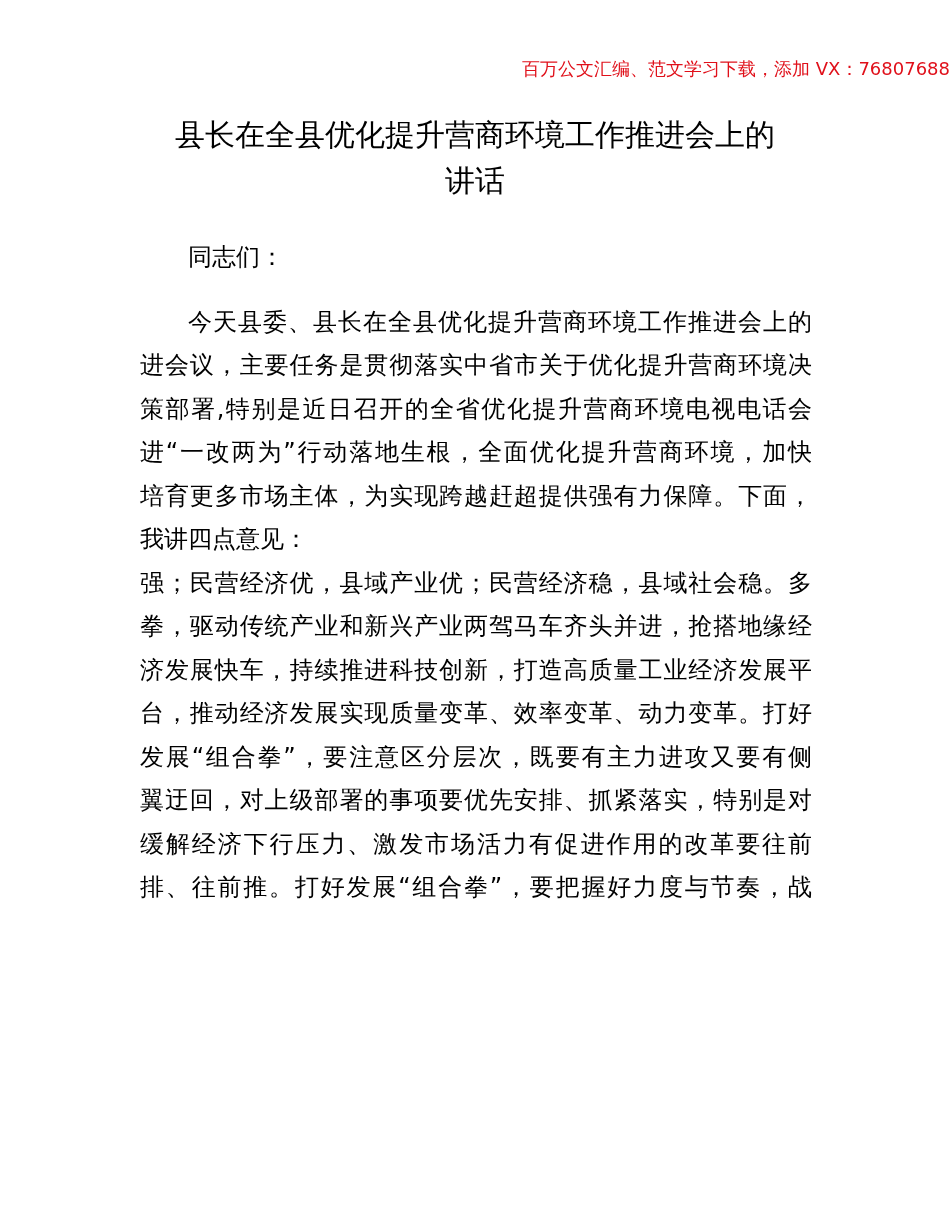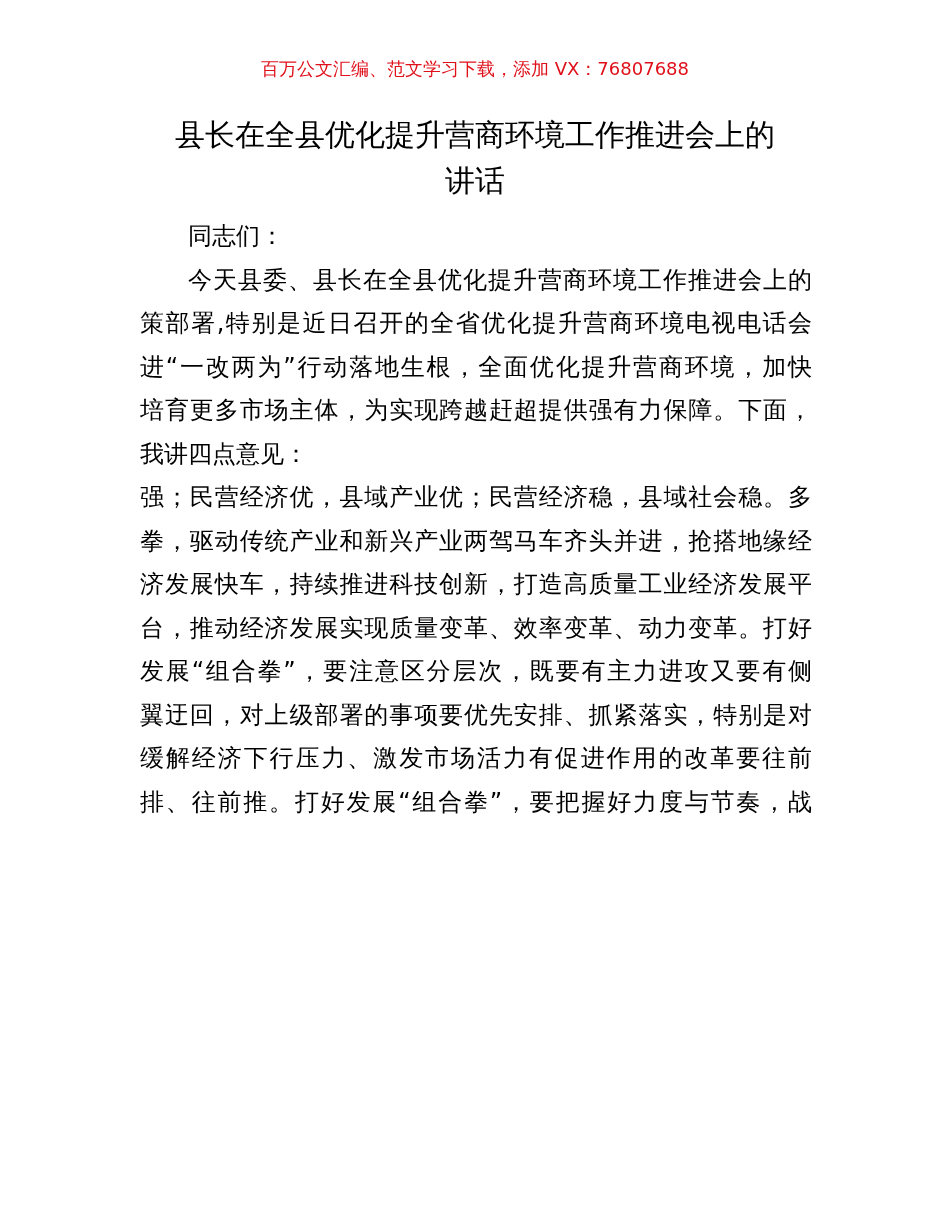--- a/index.html
+++ b/index.html
@@ -13,21 +13,21 @@
       position: relative;
       overflow: hidden;
       font-family: "DejaVu Sans", "Liberation Sans", sans-serif;
       color: #000000;
     }
     .header-banner {
       position: absolute;
       top: 56px;
       left: 0;
       width: 950px;
-      text-align: center;
+      text-align: right;
       font-size: 18px;
       line-height: 26px;
       color: #e0101a;
       white-space: nowrap;
     }
     .doc-title {
       position: absolute;
       top: 112px;
       left: 0;
       width: 950px;
@@ -51,37 +51,39 @@
       white-space: nowrap;
       text-align: justify;
       text-align-last: justify;
       height: 43.5px;
     }
     .body-text .line.last {
       text-align-last: left;
     }
     .body-text .line.indent {
       padding-left: 48px;
+      margin-top: 21px;
     }
   </style>
 </head>
 <body>
 
 <div class="header-banner">百万公文汇编、范文学习下载，添加 VX：76807688</div>
 
 <h1 class="doc-title" style="margin:0;font-weight:normal;">
   <span class="line">县长在全县优化提升营商环境工作推进会上的</span>
   <span class="line">讲话</span>
 </h1>
 
 <div class="body-text">
   <span class="line indent last">同志们：</span>
 
   <div>
     <span class="line indent">今天县委、县长在全县优化提升营商环境工作推进会上的</span>
+    <span class="line">进会议，主要任务是贯彻落实中省市关于优化提升营商环境决</span>
     <span class="line">策部署,特别是近日召开的全省优化提升营商环境电视电话会</span>
     <span class="line">进“一改两为”行动落地生根，全面优化提升营商环境，加快</span>
     <span class="line">培育更多市场主体，为实现跨越赶超提供强有力保障。下面，</span>
     <span class="line last">我讲四点意见：</span>
   </div>
 
   <div>
     <span class="line">强；民营经济优，县域产业优；民营经济稳，县域社会稳。多</span>
     <span class="line">拳，驱动传统产业和新兴产业两驾马车齐头并进，抢搭地缘经</span>
     <span class="line">济发展快车，持续推进科技创新，打造高质量工业经济发展平</span>

